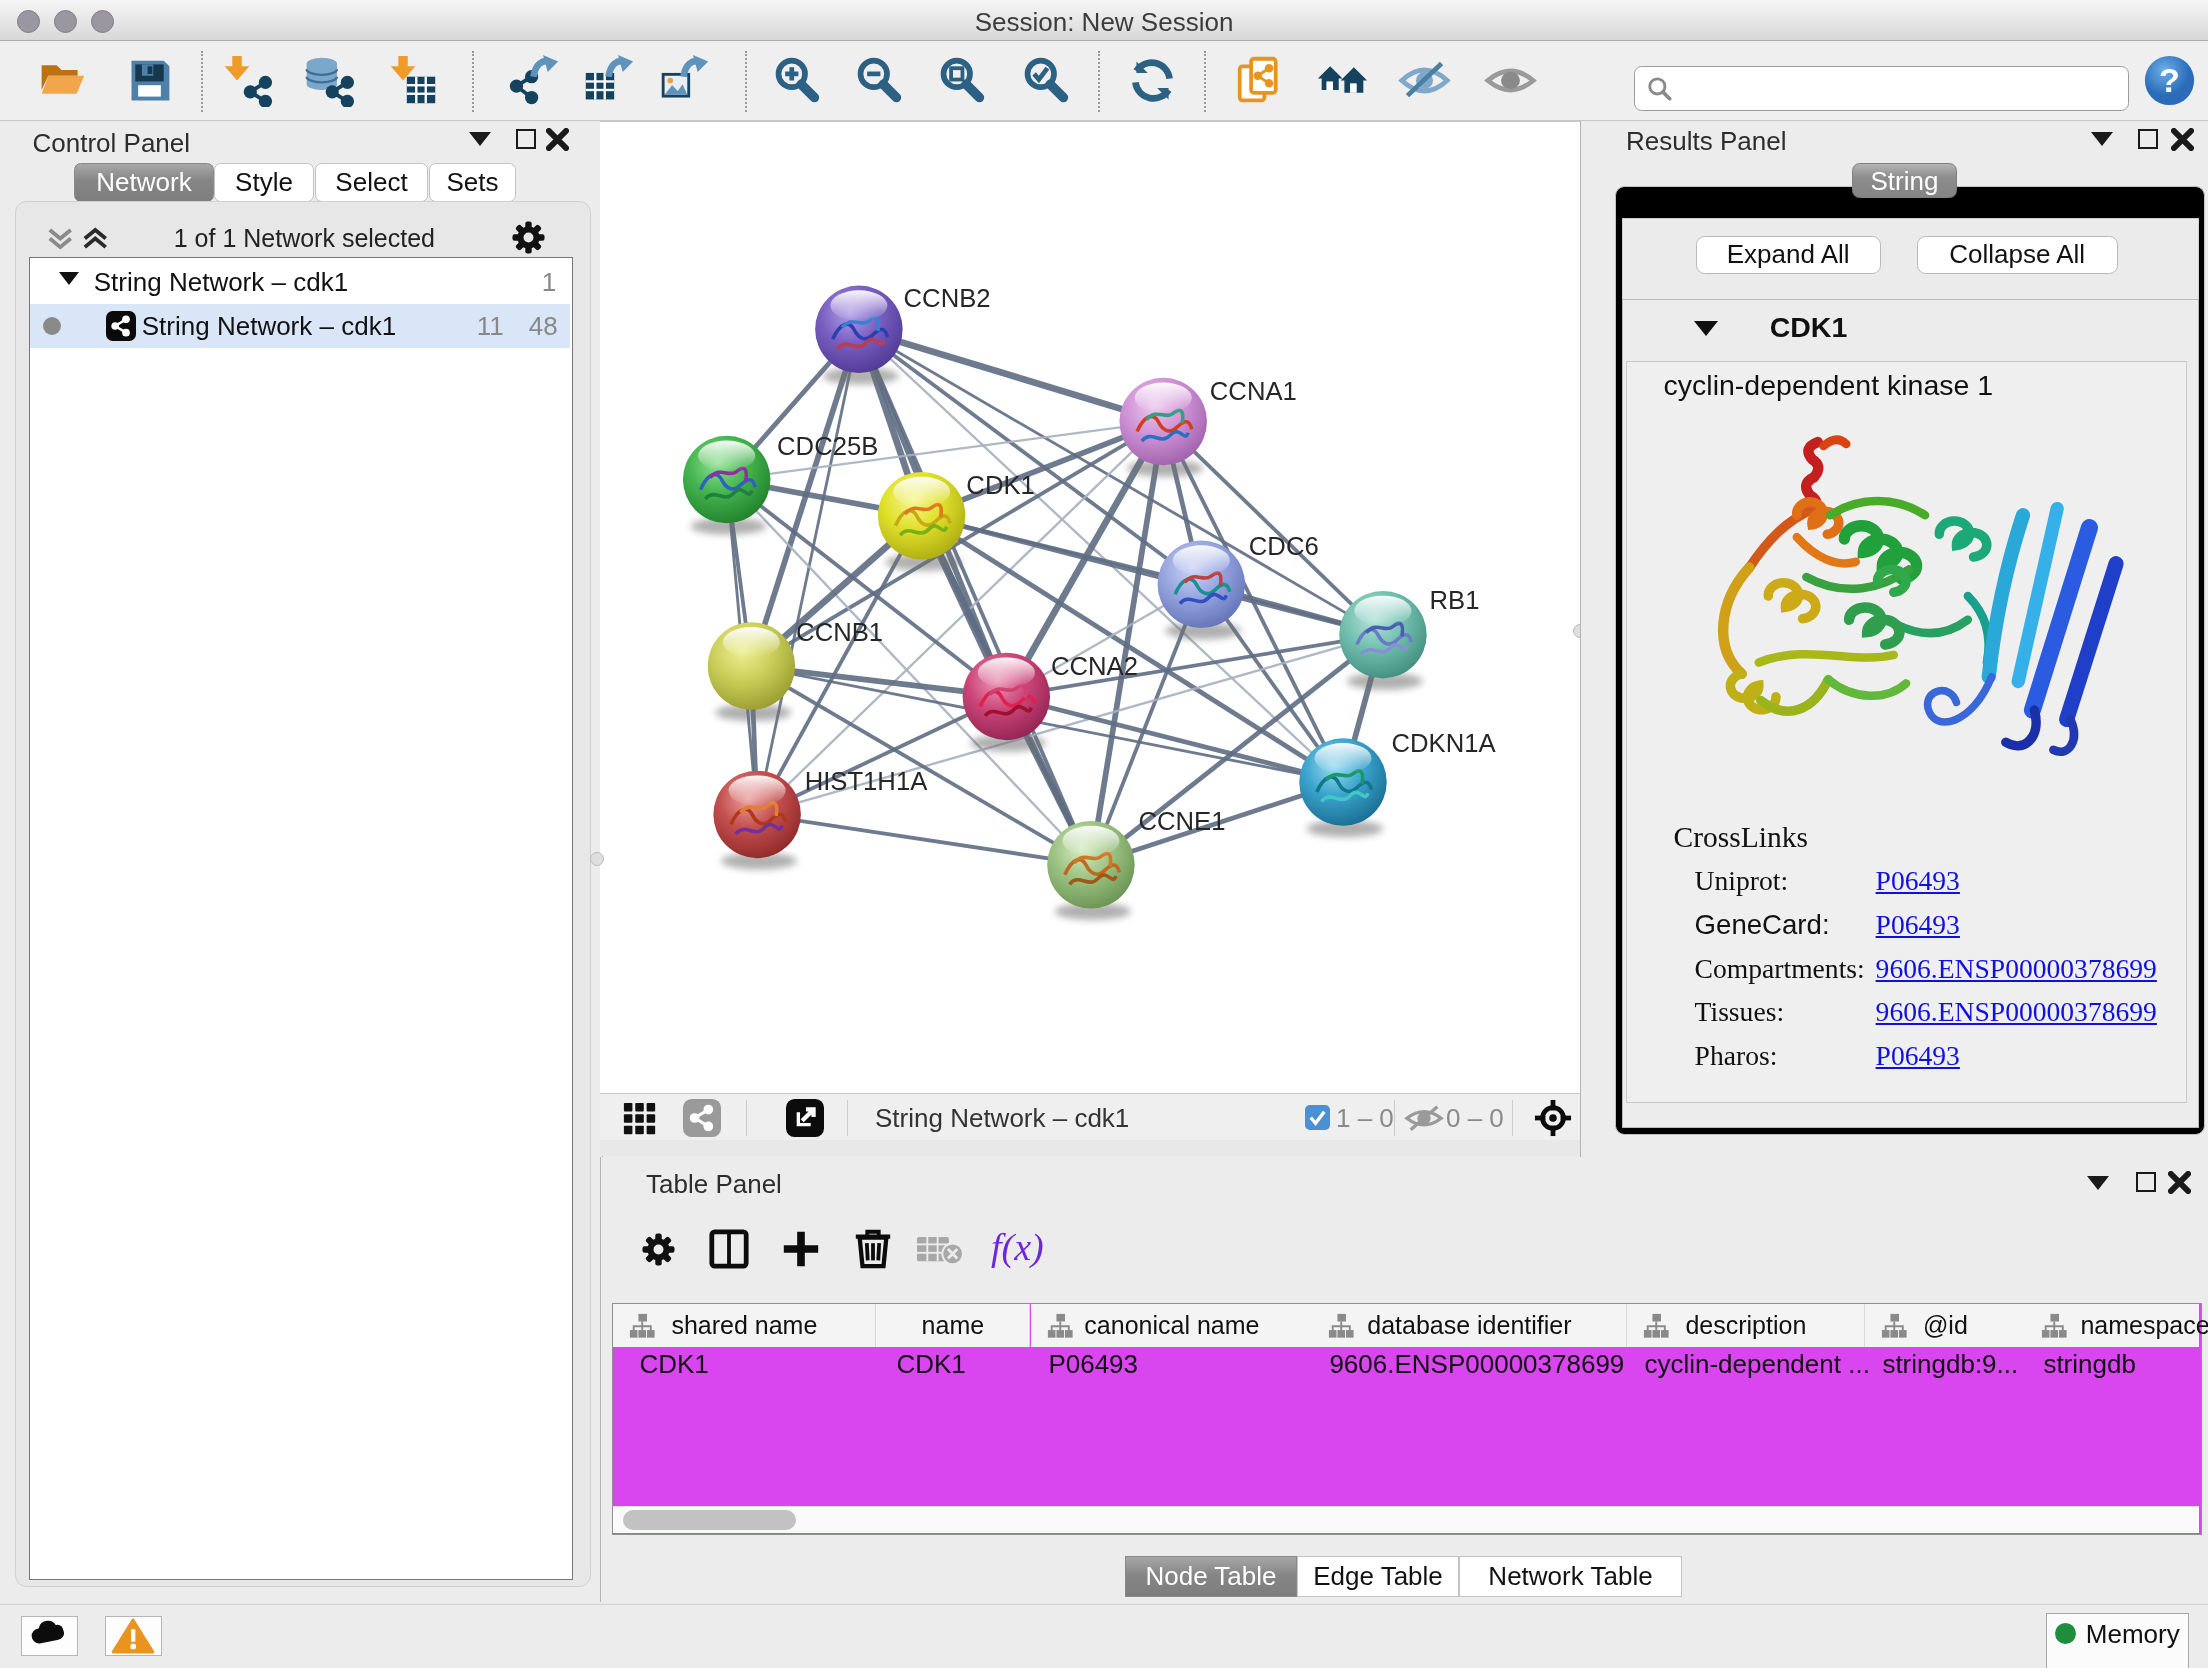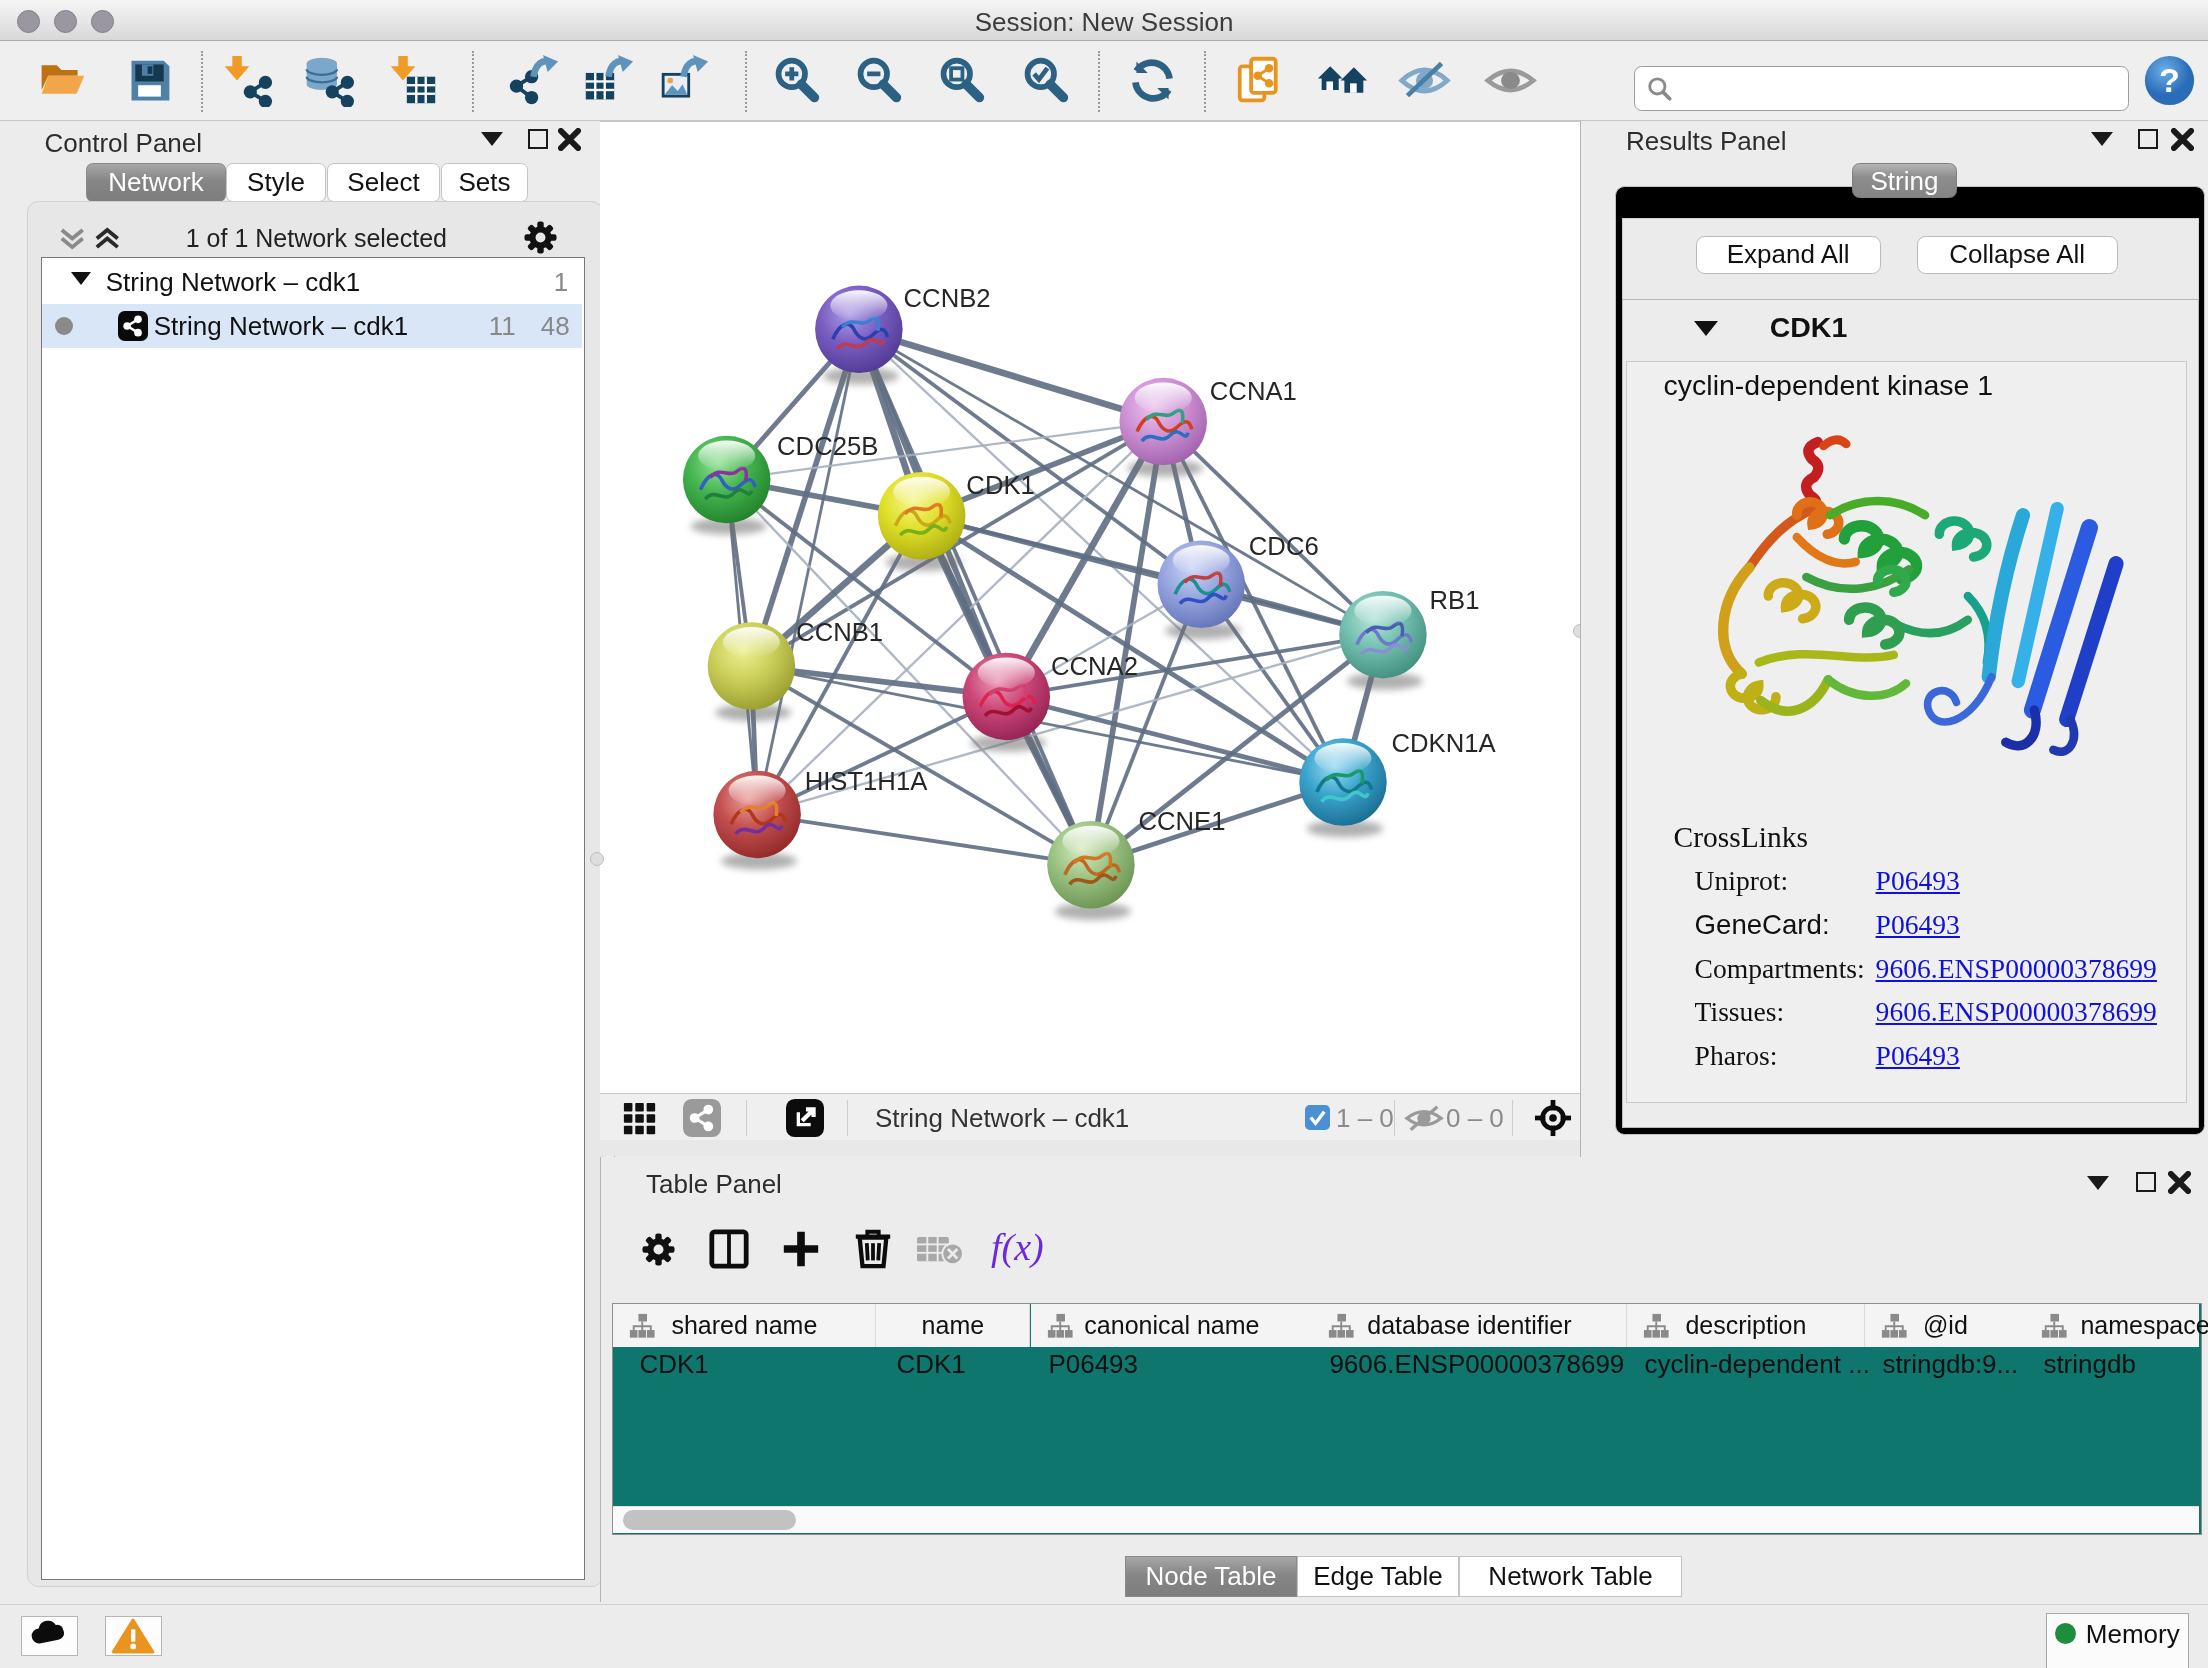--- a/index.html
+++ b/index.html
@@ -5,21 +5,21 @@
 
 #titlebar{position:absolute;left:0;top:0;width:2208px;height:41px;background:linear-gradient(#f6f6f6,#d8d8d8);border-bottom:1.9px solid #acacac}
 .tl{position:absolute;top:9.5px;width:23px;height:23px;border-radius:50%;background:#9b97a0;border:1px solid #828086}
 #wtitle{position:absolute;top:6.7px;left:0;width:2208px;text-align:center;font-size:26px;color:#3c3c3c}
 
 #toolbar{position:absolute;left:0;top:43px;width:2208px;height:78px;background:#efefef;border-bottom:1.9px solid #c6c6c6}
 .ti{position:absolute;top:11.4px;width:53px;height:53px}
 .tsep{position:absolute;top:7.6px;height:61px;width:0;border-left:2.9px dotted #9a9a9a}
 #searchbox{position:absolute;left:1634px;top:23px;width:495px;height:45px;background:#fff;border:1.9px solid #9c9c9c;border-radius:7.6px}
 
-#cpanel{position:absolute;left:16px;top:121px;width:599px;height:1470px;background:#ececec;border-right:1.9px solid #b4b4b4}
+#cpanel{position:absolute;left:4px;top:121px;width:599px;height:1470px;background:#ececec;border-right:1.9px solid #b4b4b4}
 #cptitle{position:absolute;left:28.5px;top:6.7px;font-size:26px;color:#2d2d2d}
 .tabbtn{position:absolute;top:42px;height:39px;font-size:26px;text-align:center;background:#fff;border:1px solid #c3c3c3;color:#111;line-height:37px;border-radius:6.7px}
 .tabsel{background:linear-gradient(#a7a7a7,#868686 45%,#7d7d7d);color:#fff;border:1px solid #8a8a8a}
 #cpinner{position:absolute;left:11.4px;top:80px;width:576px;height:1386px;background:#e7e7e7;border:1px solid #d0d0d0;border-radius:11.4px}
 #cphead{position:absolute;left:0px;top:17px;width:576px;height:38px;font-size:25px;color:#222;text-align:center;line-height:38px}
 #cplist{position:absolute;left:12.4px;top:55px;width:544px;height:1323px;background:#fff;border:1.9px solid #777}
 .lrow{position:absolute;left:0;width:540px;height:44px;font-size:26px;color:#111}
 #selrow{background:#d9e6f8}
 
 #netview{position:absolute;left:600px;top:121px;width:980px;height:972px;background:#fff;border-top:1px solid #c9c9c9}
@@ -32,21 +32,21 @@
 #stringtab{position:absolute;z-index:5;left:271px;top:42px;width:105px;height:35px;background:linear-gradient(#b5b5b5,#8d8d8d 40%,#848484);border:1px solid #7f7f7f;border-radius:7.6px;color:#fff;font-size:26px;text-align:center;line-height:34px}
 #rpouter{position:absolute;left:34px;top:65px;width:590px;height:949px;background:#000000;border:1px solid #c2c2c2;border-radius:9.5px}
 #rpbtns{position:absolute;left:5.7px;top:31px;width:577px;height:83px;border:1.9px solid #cfcfcf;background:#ebebeb}
 .rbtn{position:absolute;top:17px;height:38px;background:#fff;border:1.9px solid #b9b9b9;border-radius:8.6px;font-size:26px;color:#111;text-align:center;line-height:35px}
 #cdkbox{position:absolute;left:5.7px;top:112px;width:577px;height:829px;border:1.9px solid #b9b9b9;background:#ececec}
 #cdkhead{position:absolute;left:0;top:0;width:100%;height:61px}
 #cdkbody{position:absolute;left:2.9px;top:61px;width:561px;height:742px;background:#efefef;border:1px solid #c9c9c9}
 
 #tpanel{position:absolute;left:600px;top:1157px;width:1608px;height:445px;background:#ececec;border-left:1.9px solid #b4b4b4}
 #tptitle{position:absolute;left:45px;top:12.4px;font-size:26px;color:#2d2d2d}
-#ttable{position:absolute;left:11.4px;top:146px;width:1590px;height:232px;background:#0f766e;border:1.9px solid #8f8f8f}
+#ttable{position:absolute;left:11.4px;top:146px;width:1590px;height:232px;background:#d946ef;border:1.9px solid #8f8f8f}
 .thc{position:absolute;top:0;height:43px;background:#f4f4f4;border-right:1.9px solid #d9d9d9;font-size:25px;color:#111;text-align:center;line-height:43px}
 .tdc{position:absolute;top:45px;height:36px;font-size:26px;color:#111}
 .ttab{position:absolute;top:399px;height:41px;background:#fff;border:1px solid #c3c3c3;font-size:26px;color:#111;text-align:center;line-height:39px;border-radius:0}
 
 #statusbar{position:absolute;left:0;top:1604px;width:2208px;height:65px;background:#ececec;border-top:1.9px solid #d2d2d2}
 .sbox{position:absolute;top:10.5px;width:57px;height:40px;background:#fdfdfd;border:1.9px solid #b5b5b5}
 #membtn{position:absolute;left:2046px;top:7.6px;width:143px;height:60px;background:#fbfbfb;border:1.9px solid #a8a8a8;text-align:center;font-size:26px;line-height:41px;color:#111}
 .link{color:#1111dd;text-decoration:underline}
 </style></head>
 <body>

